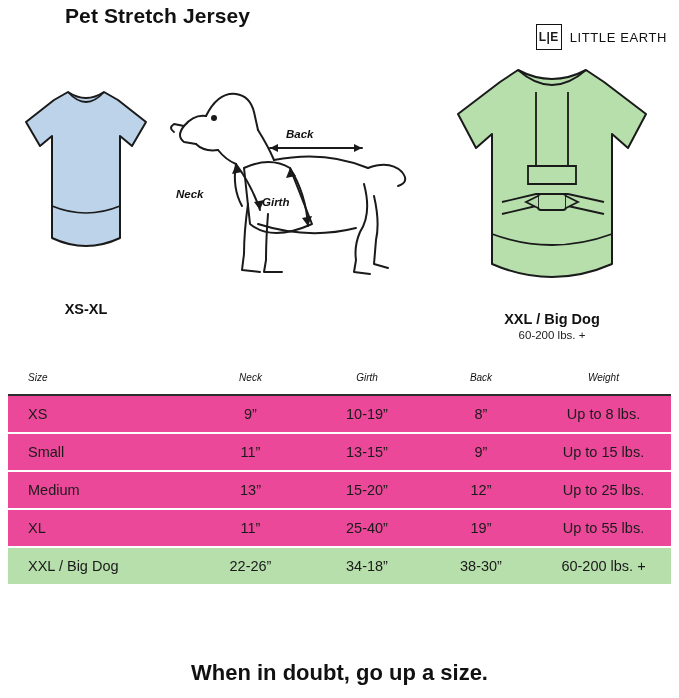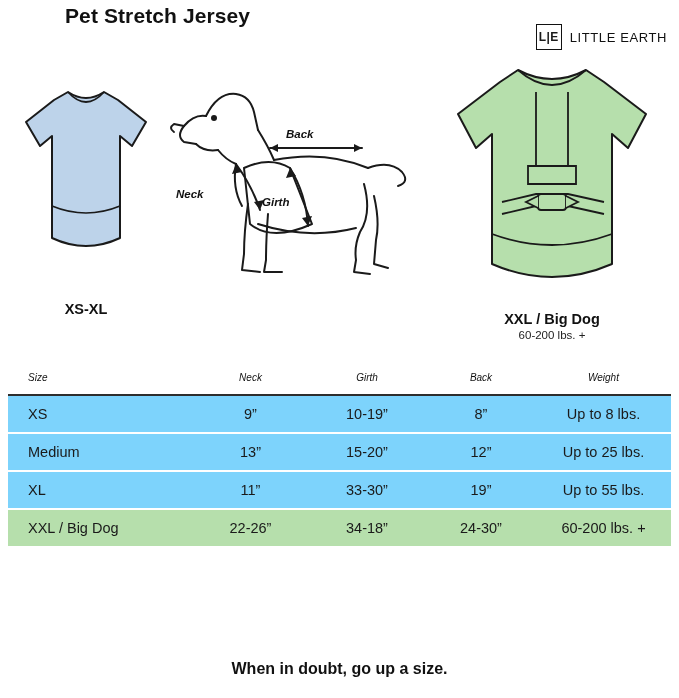--- a/index.html
+++ b/index.html
@@ -132,41 +132,41 @@
     color: #111;
     background: #ffffff;
     height: 34px;
     border-bottom: 2px solid #2d2d2d;
   }
   table.sizes th.col-size, table.sizes td.col-size {
     text-align: left;
     padding-left: 20px;
   }
   table.sizes td.col-size { font-size: 14.5px; }
-  tr.row-blue td { background: #7dd3fc; }
+  tr.row-blue td { background: #ec4899; }
   tr.row-green td { background: #b6dfac; }
   tr.row-blue td, tr.row-green td {
     border-bottom: 2px solid #ffffff;
   }
   tr.row-last td { border-bottom: none; }
 
   
   col.c1 { width: 185px; }
   col.c2 { width: 115px; }
   col.c3 { width: 118px; }
   col.c4 { width: 110px; }
   col.c5 { width: 135px; }
 
   .footer-note {
     position: absolute;
     top: 660px;
     left: 0;
     width: 679px;
     text-align: center;
-    font-size: 16px;
+    font-size: 22px;
     font-weight: bold;
     color: #111;
   }
 </style>
 </head>
 <body>
 
 <div class="page">
 
   <div class="header">
@@ -295,38 +295,45 @@
       </thead>
       <tbody>
         <tr class="row-blue">
           <td class="col-size">XS</td>
           <td>9”</td>
           <td>10-19”</td>
           <td>8”</td>
           <td>Up to 8 lbs.</td>
         </tr>
         <tr class="row-blue">
+          <td class="col-size">Small</td>
+          <td>11”</td>
+          <td>13-15”</td>
+          <td>9”</td>
+          <td>Up to 15 lbs.</td>
+        </tr>
+        <tr class="row-blue">
           <td class="col-size">Medium</td>
           <td>13”</td>
           <td>15-20”</td>
           <td>12”</td>
           <td>Up to 25 lbs.</td>
         </tr>
         <tr class="row-blue">
           <td class="col-size">XL</td>
           <td>11”</td>
-          <td>33-30”</td>
+          <td>25-40”</td>
           <td>19”</td>
           <td>Up to 55 lbs.</td>
         </tr>
         <tr class="row-green row-last">
           <td class="col-size">XXL / Big Dog</td>
           <td>22-26”</td>
           <td>34-18”</td>
-          <td>24-30”</td>
+          <td>38-30”</td>
           <td>60-200 lbs. +</td>
         </tr>
       </tbody>
     </table>
   </div>
 
   <div class="footer-note">When in doubt, go up a size.</div>
 </div>
 
 </body></html>

